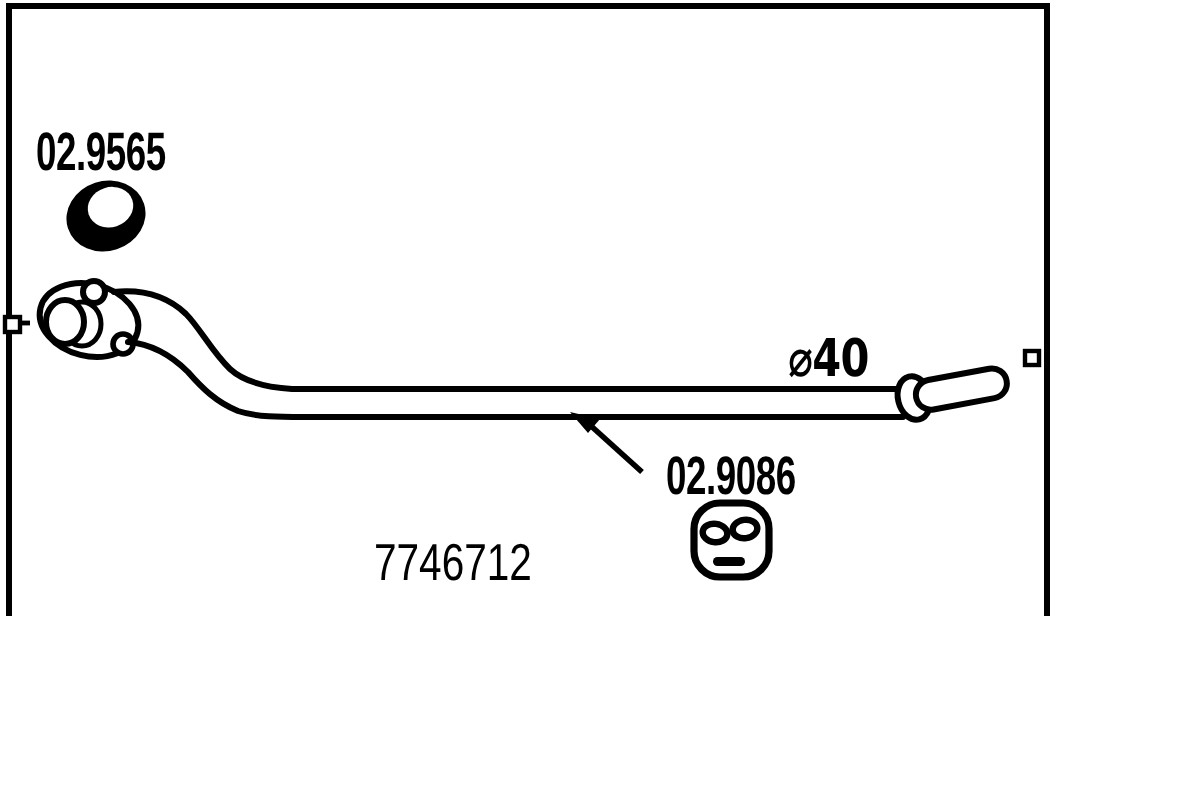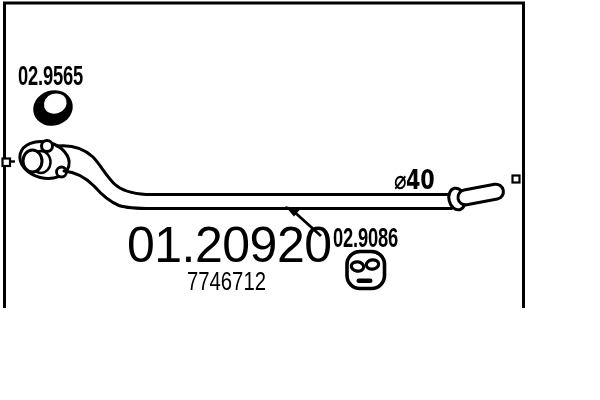--- a/index.html
+++ b/index.html
@@ -75,19 +75,18 @@
       <rect x="356.5" y="278.5" width="16" height="4.5" rx="2.2" fill="#000"></rect>
     </g>
 
     <circle cx="227.5" cy="323" r="1.8" fill="#000"></circle>
   </svg>
 
   <span class="lbl lbl-condensed-bold lbl-gasket">02.9565</span>
 
   <span class="lbl lbl-diameter">⌀40</span>
 
-  <span class="lbl lbl-main">01.20920</span>
 
   <span class="lbl lbl-oe">7746712</span>
 
   <span class="lbl lbl-condensed-bold lbl-mount">02.9086</span>
 
 </div>
 
 </body></html>

